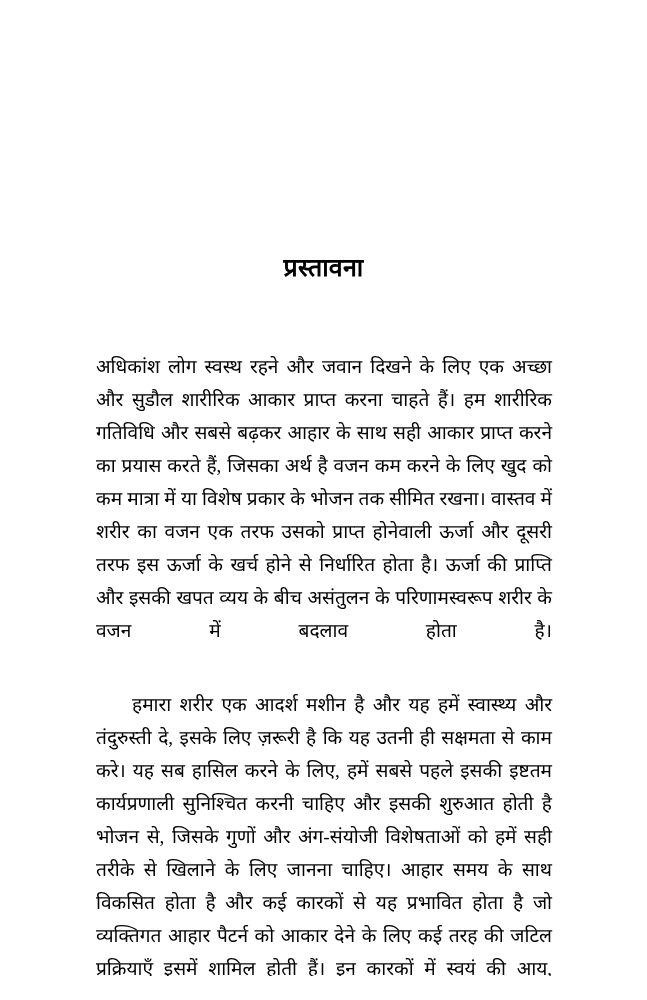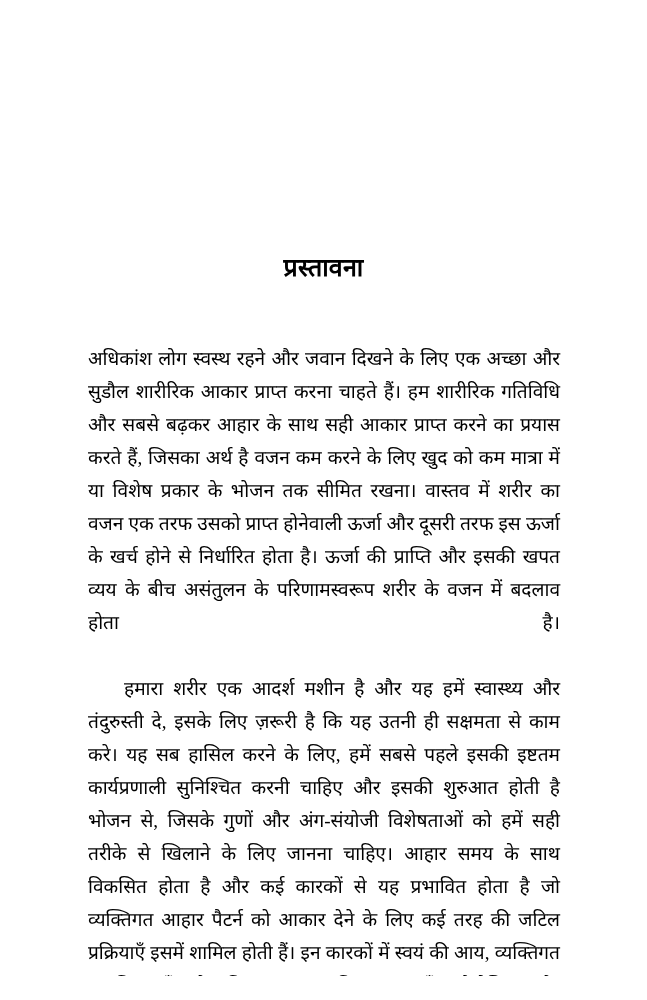--- a/index.html
+++ b/index.html
@@ -43,21 +43,21 @@
 
   
   .text-block {
     position: absolute;
     left: 88px;
     top: 342px;
     width: 472px;
   }
 
   .body-paragraph {
-    margin: 0;
+    margin: 8px;
     font-family: "Liberation Serif", "DejaVu Serif", serif;
     font-size: 19.1px;
     line-height: 33px;
     text-align: justify;
     text-justify: inter-word;
     color: #000000;
     word-spacing: 0.2px;
   }
 
   .body-paragraph.indented {

